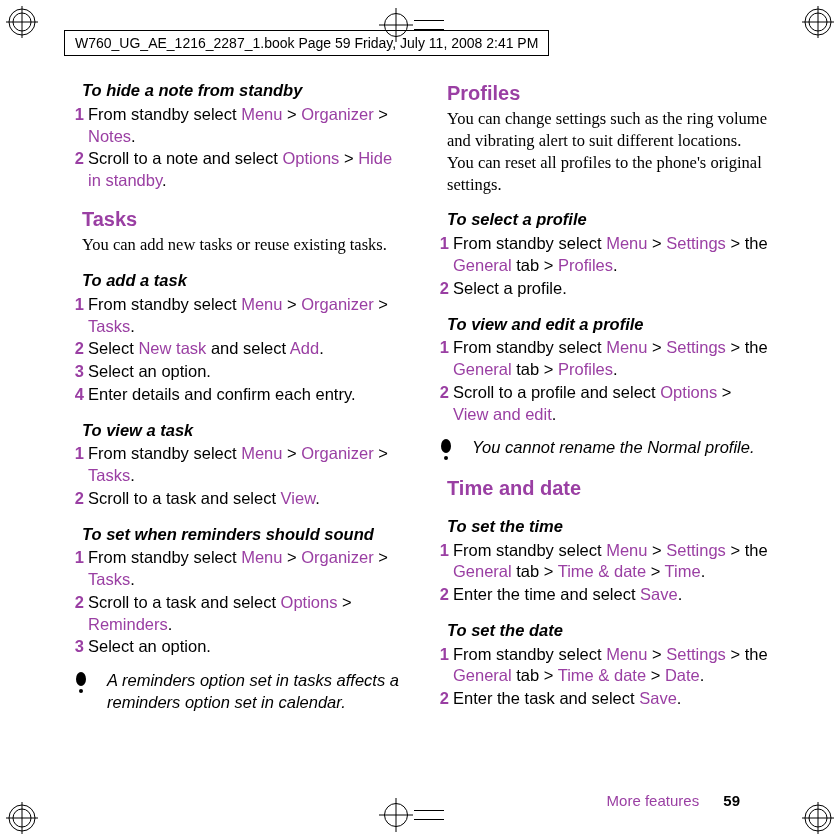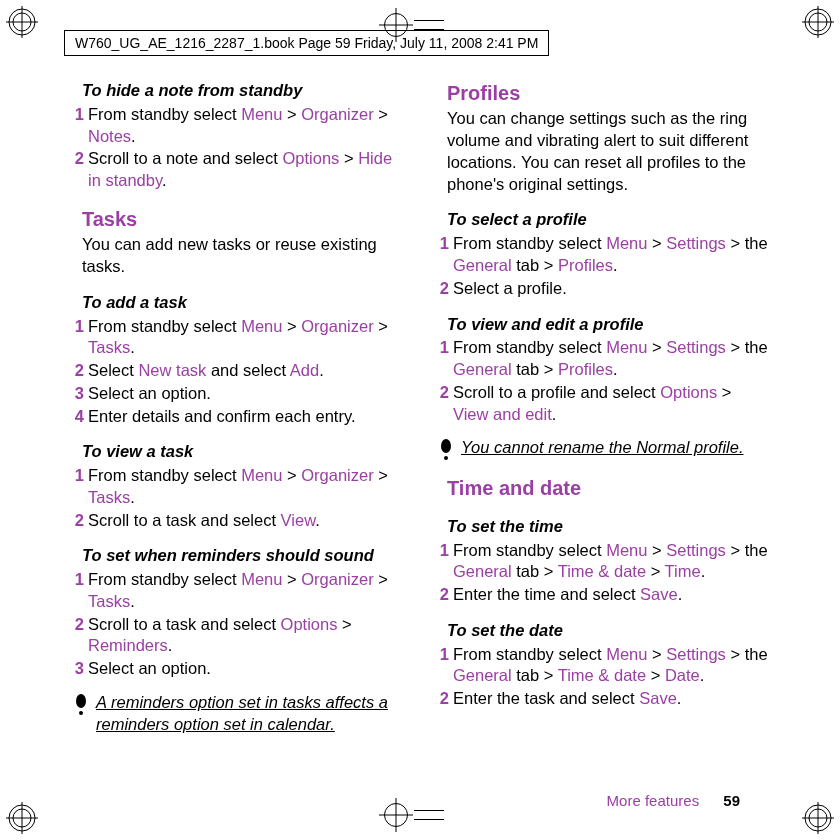--- a/index.html
+++ b/index.html
@@ -88,44 +88,44 @@
     margin: 14px 0 2px 12px;
   }
   h2.section {
     color: #9a3fa3;
     font-weight: bold;
     font-size: 20px;
     margin: 14px 0 2px 12px;
   }
   p.body {
     margin: 2px 0 2px 12px;
+    font-family: Liberation Serif, serif;
   }
   .step {
     display: flex;
     margin: 1px 0;
   }
   .step .num {
     width: 14px;
     flex-shrink: 0;
     color: #9a3fa3;
     font-weight: bold;
     text-align: right;
     margin-right: 4px;
   }
   .step .txt {
     flex: 1;
   }
   .uiterm { color: #9a3fa3; }
   .notebox {
     display: flex;
     align-items: flex-start;
-    gap: 8px;
+    gap: 19px;
     margin: 12px 0 4px 4px;
     font-style: italic;
-    text-decoration: underline;
   }
   .notebox svg { flex-shrink: 0; margin-top: 2px; }
   .footer {
     position: absolute;
     bottom: 31px;
     right: 100px;
     font-size: 15px;
   }
   .footer .sec { color: #9a3fa3; margin-right: 20px; }
   .footer .pg { font-weight: bold; }

